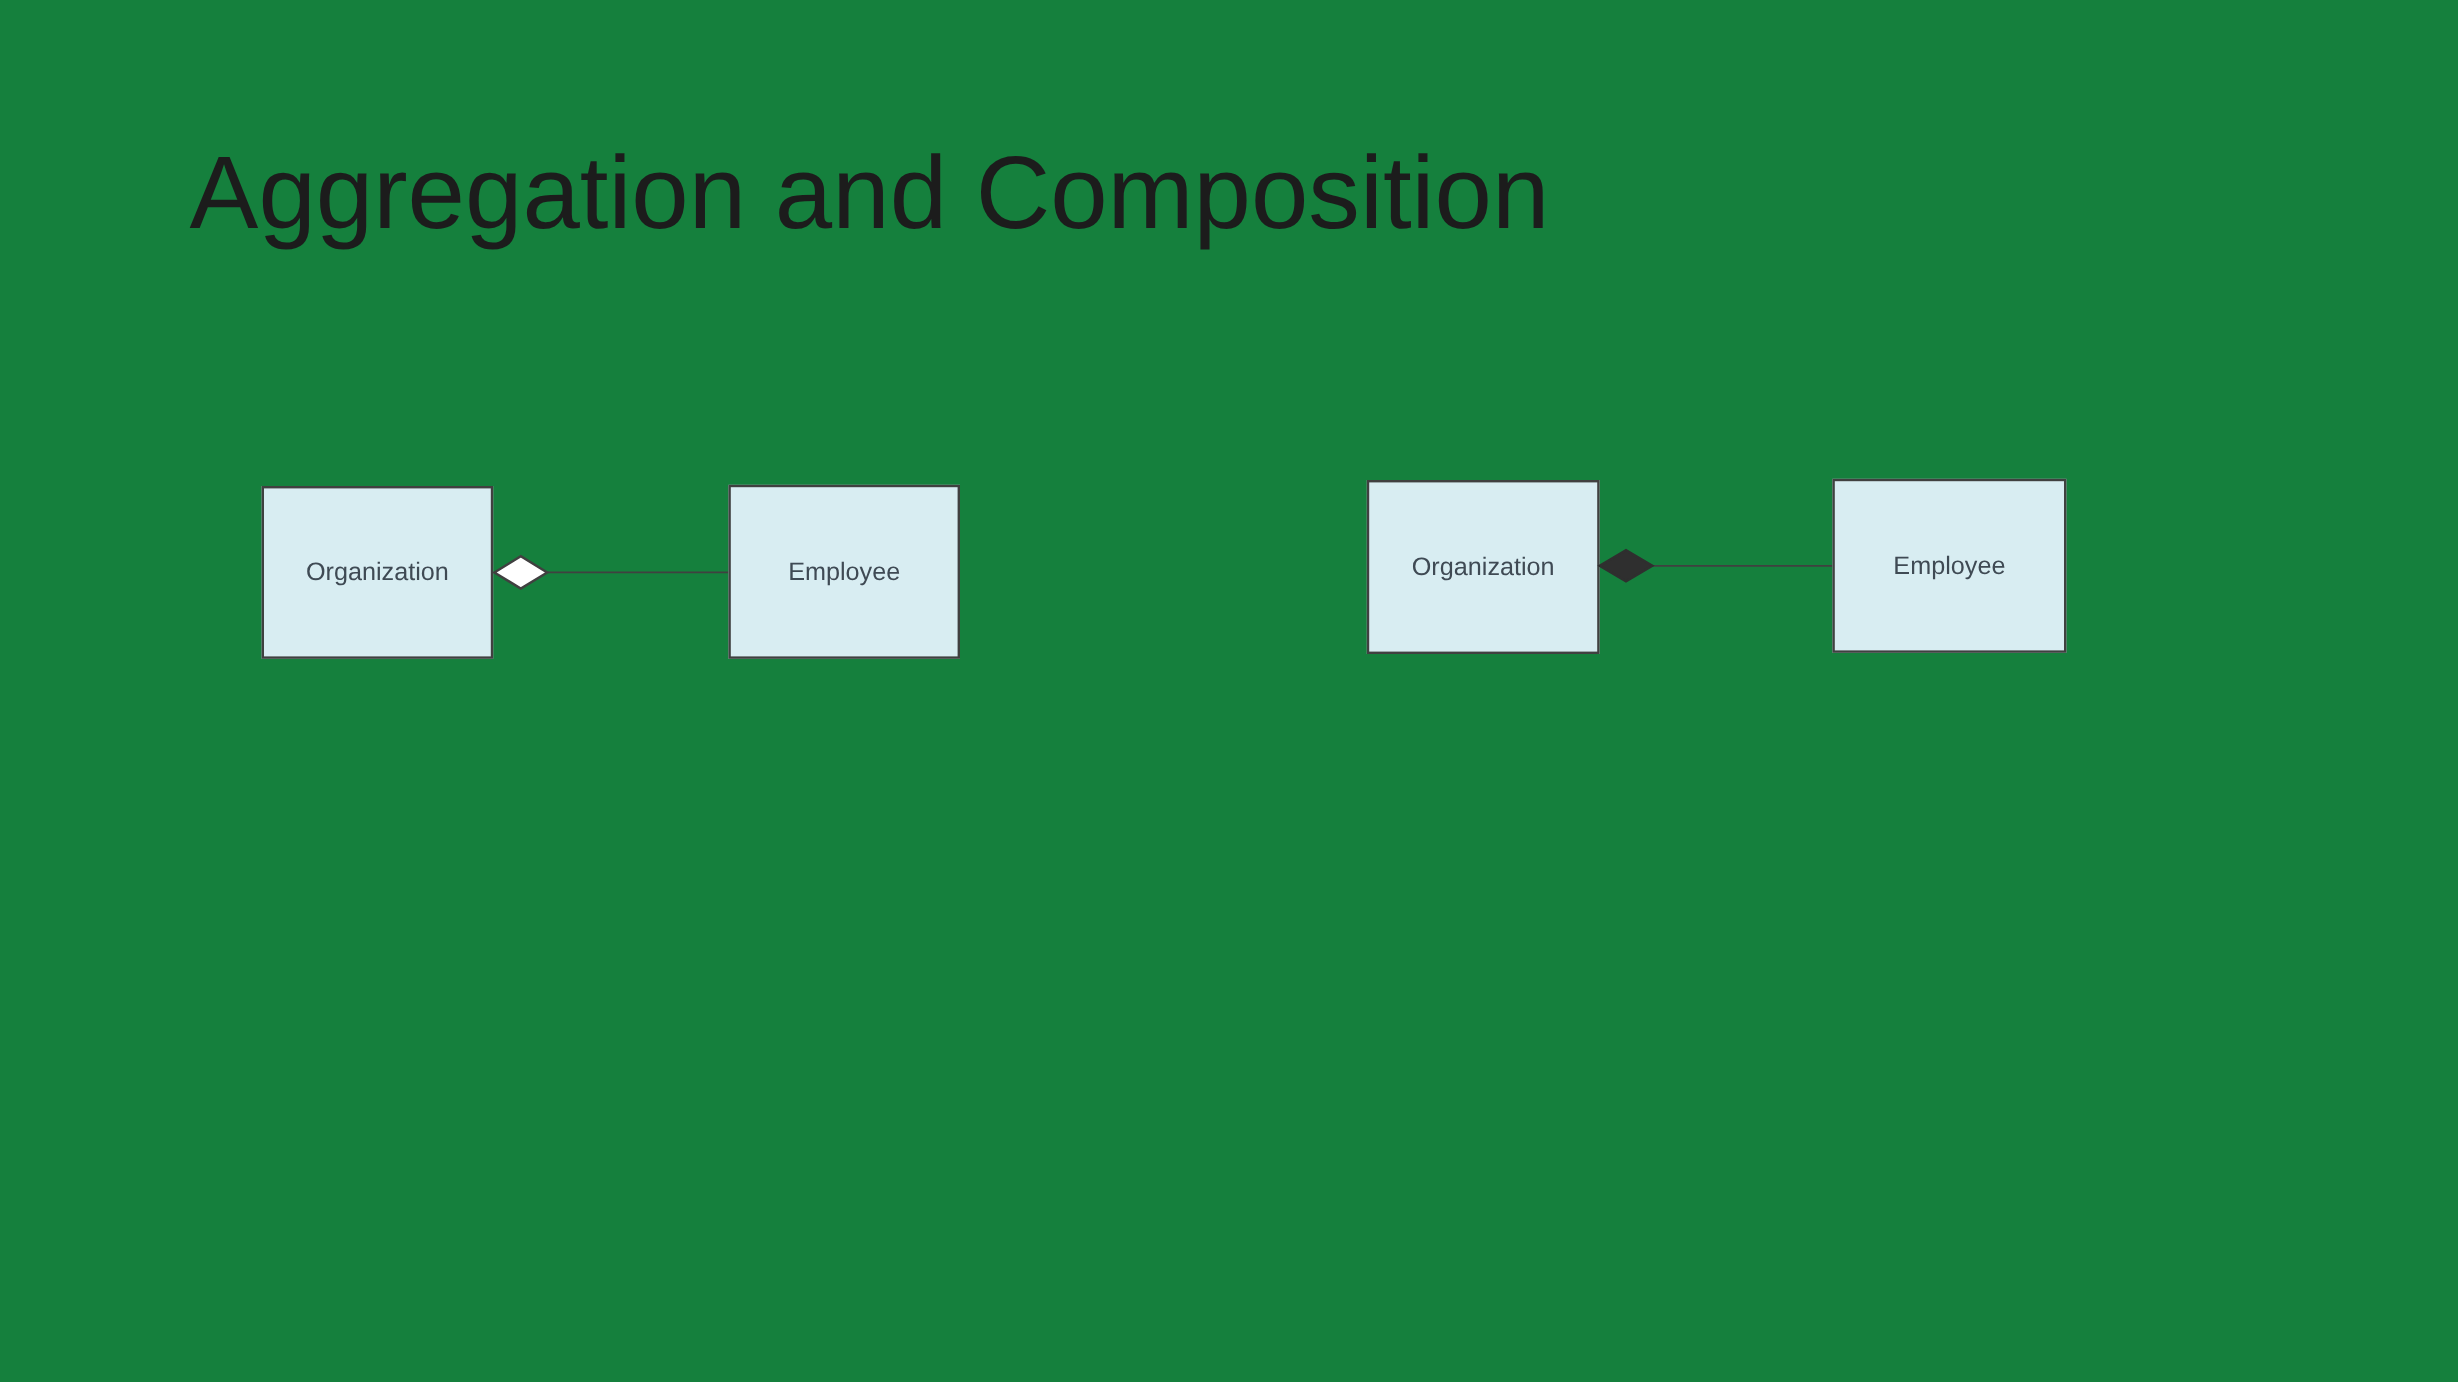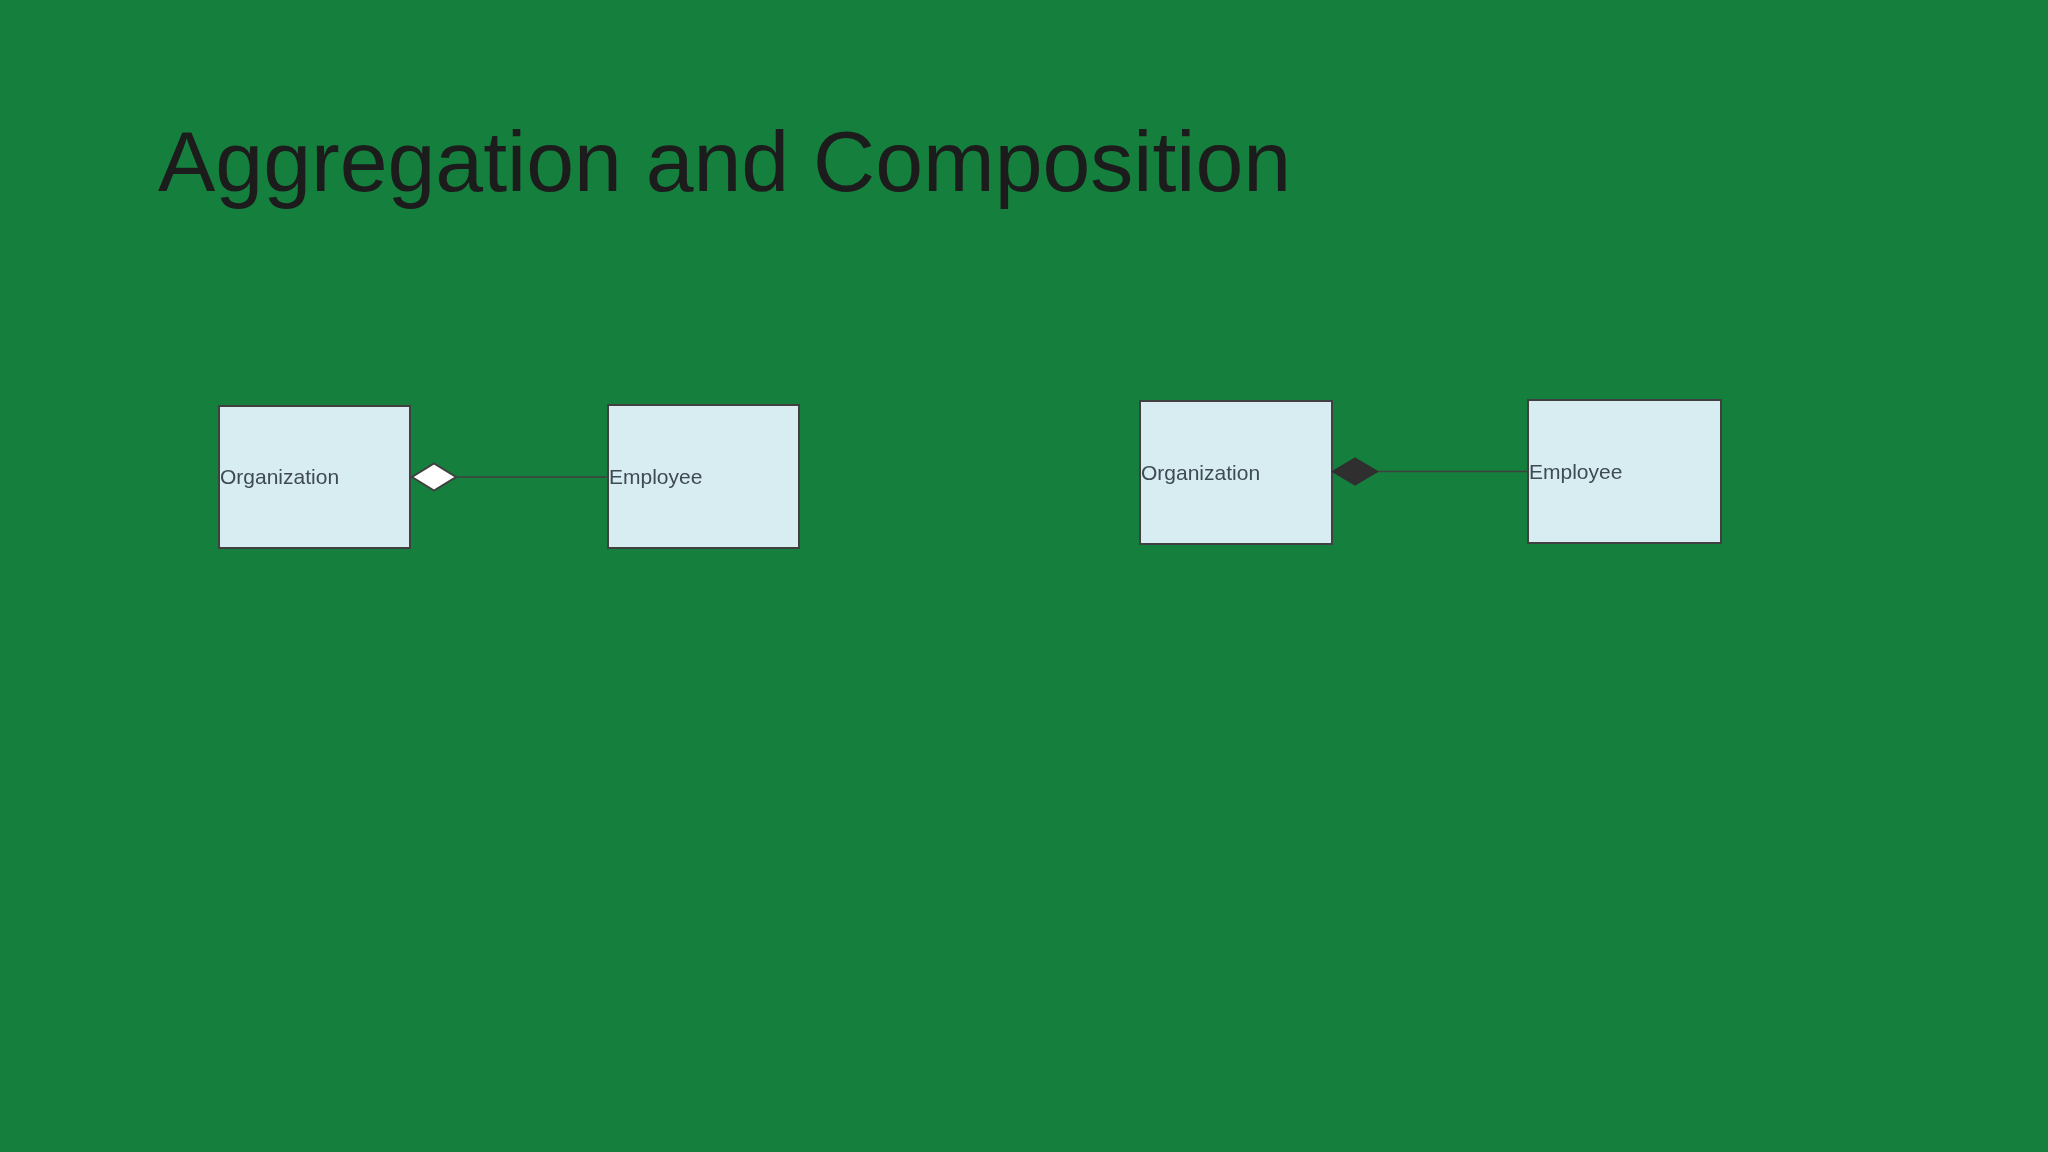--- a/index.html
+++ b/index.html
@@ -28,21 +28,21 @@
     color: #1c1c1c;
     white-space: nowrap;
   }
   .uml-box {
     position: absolute;
     box-sizing: border-box;
     background: #d8edf2;
     border: 2px solid #404040;
     display: flex;
     align-items: center;
-    justify-content: flex-start;
+    justify-content: center;
   }
   .uml-box .box-label {
     font-family: "Liberation Sans", sans-serif;
     font-size: 21px;
     color: #3f4a54;
   }
   
   .agg-org { left: 218px; top: 405px; width: 193px; height: 144px; }
   .agg-emp { left: 607px; top: 404px; width: 193px; height: 145px; }
   .agg-connector { position: absolute; left: 410px; top: 455px; width: 200px; height: 44px; }

